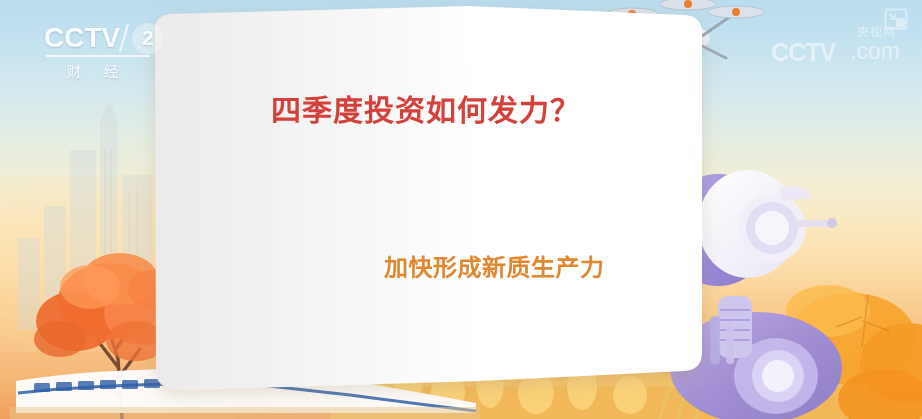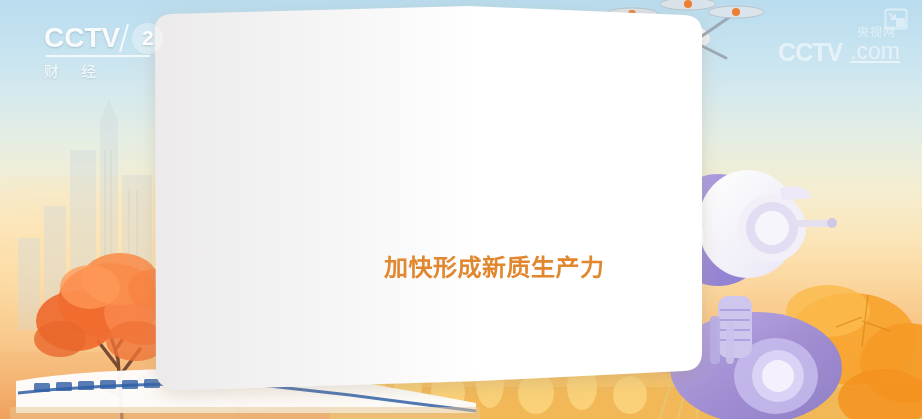--- a/index.html
+++ b/index.html
@@ -141,20 +141,21 @@
   }
   .logo-underline {
     width: 104px; height: 2px;
     background: rgba(255,255,255,.75);
     margin: 1px 0 3px 2px;
   }
   .logo-sub {
     font-size: 15px;
     letter-spacing: 9px;
     color: rgba(255,255,255,.9);
+    text-align: center;
     width: 106px;
     text-shadow: 0 1px 2px rgba(120,150,170,.4);
   }
 
   
   .watermark {
     position: absolute;
     right: 22px; top: 38px;
     z-index: 30;
     user-select: none;
@@ -166,22 +167,21 @@
     font-size: 25px;
     font-weight: 700;
     color: rgba(255,255,255,.95);
     letter-spacing: -1px;
   }
   .wm-com {
     font-size: 23px;
     font-weight: 400;
     color: rgba(255,255,255,.95);
     letter-spacing: 0px;
-    margin-left: 8px;
-    text-decoration: underline;
+    margin-left: 15px;
   }
   .wm-cn {
     position: absolute;
     right: 4px; top: -16px;
     font-size: 12px;
     letter-spacing: 1px;
     color: rgba(255,255,255,.9);
   }
 
   
@@ -419,20 +419,21 @@
     </defs>
     <g filter="url(#cardshadow)">
 
       <path d="M155 27 Q156 16 170 14 L470 6 L480 381 L186 390 Q158 391 156 374 Z" fill="url(#creaseL)"></path>
 
       <path d="M468 6 L684 15 Q702 16 702 33 L702 352 Q702 370 684 371 L478 381 Z" fill="#ffffff"></path>
     </g>
   </svg>
 
   <div class="text-layer">
+    <div class="title">四季度投资如何发力？</div>
     <div class="sub-line sub-2">加快形成新质生产力</div>
   </div>
 
   <div class="channel-logo">
     <div class="logo-row">
       <span class="logo-cctv">CCTV</span>
       <span class="logo-slash"></span>
       <span class="logo-num">2</span>
     </div>
     <div class="logo-underline"></div>

